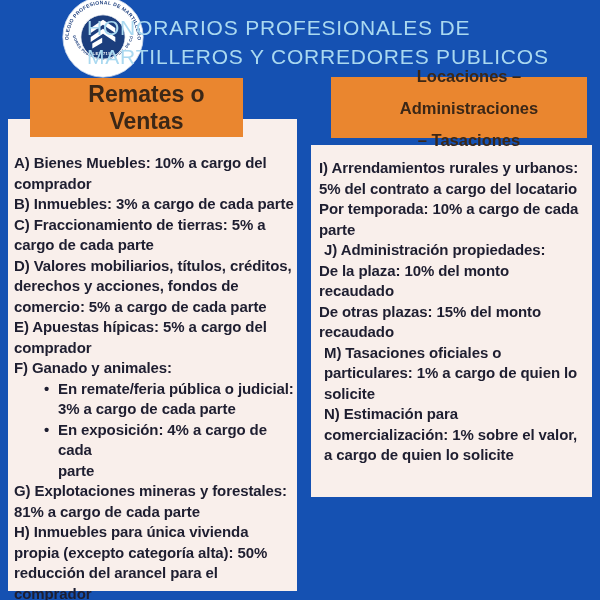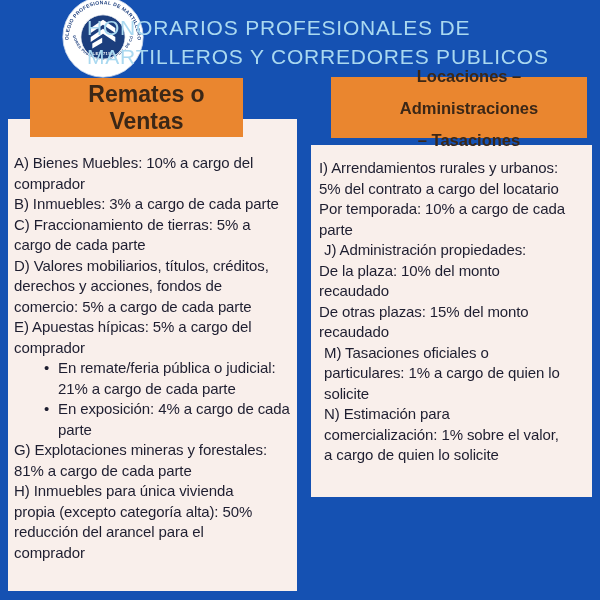--- a/index.html
+++ b/index.html
@@ -33,21 +33,21 @@
   .col-header{
     position:absolute;background:var(--orange);color:var(--hdr-ink);
     display:flex;align-items:center;justify-content:center;text-align:center;
     font-weight:700;z-index:3;white-space:pre-line;padding-left:20px;
   }
   .col-header.left{left:30px;top:78px;width:213px;height:59px;font-size:23px}
   .col-header.right{left:331px;top:77px;width:256px;height:61px;font-size:16.5px;line-height:32px}
   
   .panel{
     position:absolute;background:var(--panel);z-index:1;
-    color:var(--ink);font-weight:400;font-size:15px;line-height:20.5px;
+    color:var(--ink);font-weight:700;font-size:15px;line-height:20.5px;
     letter-spacing:-0.1px;
   }
   .panel.left{left:8px;top:119px;width:289px;height:472px;padding:34px 0 0 6px}
   .panel.right{left:311px;top:145px;width:281px;height:352px;padding:13px 0 0 8px}
   .fee-item{white-space:pre-line}
   .fee-item.indent{padding-left:5px}
   .fee-item.bullet{display:flex;white-space:normal}
   .fee-item.bullet .dot{flex:none;width:14px;margin-left:30px}
   .fee-item.bullet .txt{white-space:pre-line}
   
@@ -93,24 +93,25 @@
       <div class="fee-item plain"><span class="txt">A) Bienes Muebles: 10% a cargo del
 comprador</span></div>
       <div class="fee-item plain"><span class="txt">B) Inmuebles: 3% a cargo de cada parte</span></div>
       <div class="fee-item plain"><span class="txt">C) Fraccionamiento de tierras: 5% a
 cargo de cada parte</span></div>
       <div class="fee-item plain"><span class="txt">D) Valores mobiliarios, títulos, créditos,
 derechos y acciones, fondos de
 comercio: 5% a cargo de cada parte</span></div>
       <div class="fee-item plain"><span class="txt">E) Apuestas hípicas: 5% a cargo del
 comprador</span></div>
+      <div class="fee-item plain"><span class="txt">F) Ganado y animales:</span></div>
       <div class="fee-item bullet">
         <span class="dot">•</span>
         <span class="txt">En remate/feria pública o judicial:
-21% a cargo de cada parte</span>
+3% a cargo de cada parte</span>
       </div>
       <div class="fee-item bullet">
         <span class="dot">•</span>
         <span class="txt">En exposición: 4% a cargo de cada
 parte</span>
       </div>
       <div class="fee-item plain"><span class="txt">G) Explotaciones mineras y forestales:
 81% a cargo de cada parte</span></div>
       <div class="fee-item plain"><span class="txt">H) Inmuebles para única vivienda
 propia (excepto categoría alta): 50%

